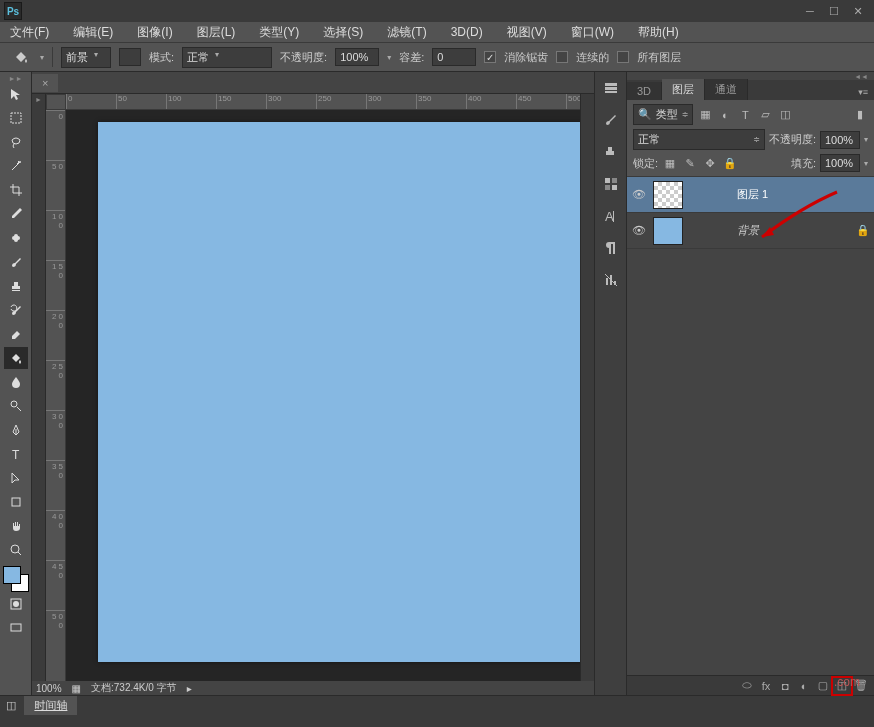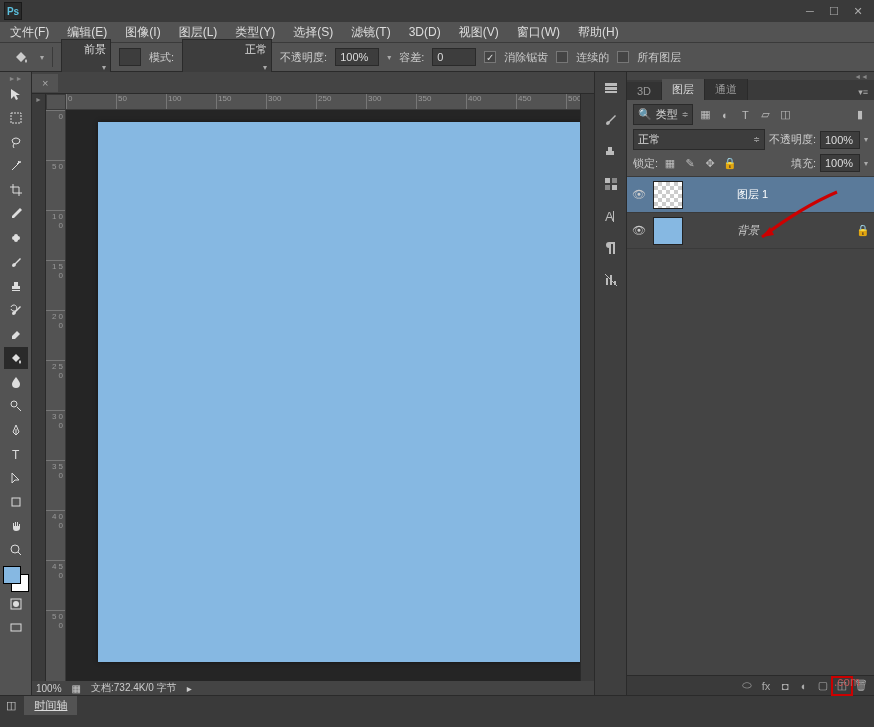--- a/index.html
+++ b/index.html
@@ -1,27 +1,27 @@
 <!DOCTYPE html>
 <html><head>
 <meta charset="utf-8">
 <style>
 * { box-sizing: border-box; margin: 0; padding: 0; font-family: "Microsoft YaHei", Arial, sans-serif; }
 body { background: #535353; width: 874px; height: 727px; overflow: hidden; color: #ccc; font-size: 11px; }
 .titlebar { height: 22px; background: #3a3a3a; display: flex; align-items: center; padding: 0 4px; }
 .ps-logo { width: 18px; height: 18px; background: #2a2a2a; border: 1px solid #1a1a1a; display: flex; align-items: center; justify-content: center; color: #5bc0de; font-weight: bold; font-size: 10px; }
 .titlebar-spacer { flex: 1; }
 .win-btn { width: 24px; height: 16px; display: flex; align-items: center; justify-content: center; color: #aaa; cursor: pointer; }
-.menubar { height: 20px; background: #535353; display: flex; align-items: center; padding: 0 4px; gap: 6px; }
+.menubar { height: 20px; background: #535353; display: flex; align-items: center; padding: 0 4px; gap: 12px; }
 .menu-item { padding: 2px 6px; color: #ddd; font-size: 12px; cursor: pointer; }
 .optbar { height: 30px; background: #535353; border-top: 1px solid #3a3a3a; border-bottom: 1px solid #2a2a2a; display: flex; align-items: center; padding: 0 10px; gap: 8px; font-size: 11px; }
 .tool-icon { width: 22px; height: 20px; display: flex; align-items: center; justify-content: center; }
 .divider { width: 1px; height: 20px; background: #3a3a3a; }
 .opt-label { color: #ccc; }
-.opt-dropdown { background: #3d3d3d; border: 1px solid #2a2a2a; padding: 2px 4px; display: flex; align-items: flex-end; gap: 6px; color: #ddd; min-width: 50px; flex-direction: column; }
+.opt-dropdown { background: #3d3d3d; border: 1px solid #2a2a2a; padding: 2px 4px; display: flex; align-items: flex-start; gap: 6px; color: #ddd; min-width: 50px; }
 .opt-num { background: #3d3d3d; border: 1px solid #2a2a2a; padding: 2px 4px; color: #ddd; width: 44px; text-align: left; }
 .chk { width: 12px; height: 12px; border: 1px solid #777; display: inline-flex; align-items: center; justify-content: center; background: #444; }
 .chk.on::after { content: "✓"; color: #ddd; font-size: 10px; }
 .caret { font-size: 8px; color: #aaa; }
 .swatch { width: 22px; height: 18px; background: #3d3d3d; border: 1px solid #2a2a2a; }
 .main { display: flex; height: 623px; }
 .tools { width: 32px; background: #535353; border-right: 1px solid #2a2a2a; display: flex; flex-direction: column; align-items: center; padding-top: 2px; }
 .tools-handle { height: 8px; width: 100%; display:flex; align-items:center; justify-content:center; color:#888; font-size:7px; }
 .tool { width: 24px; height: 22px; display: flex; align-items: center; justify-content: center; color: #ddd; font-size: 14px; cursor: pointer; margin: 1px 0; }
 .color-swatches { width: 26px; height: 26px; position: relative; margin-top: 4px; }

